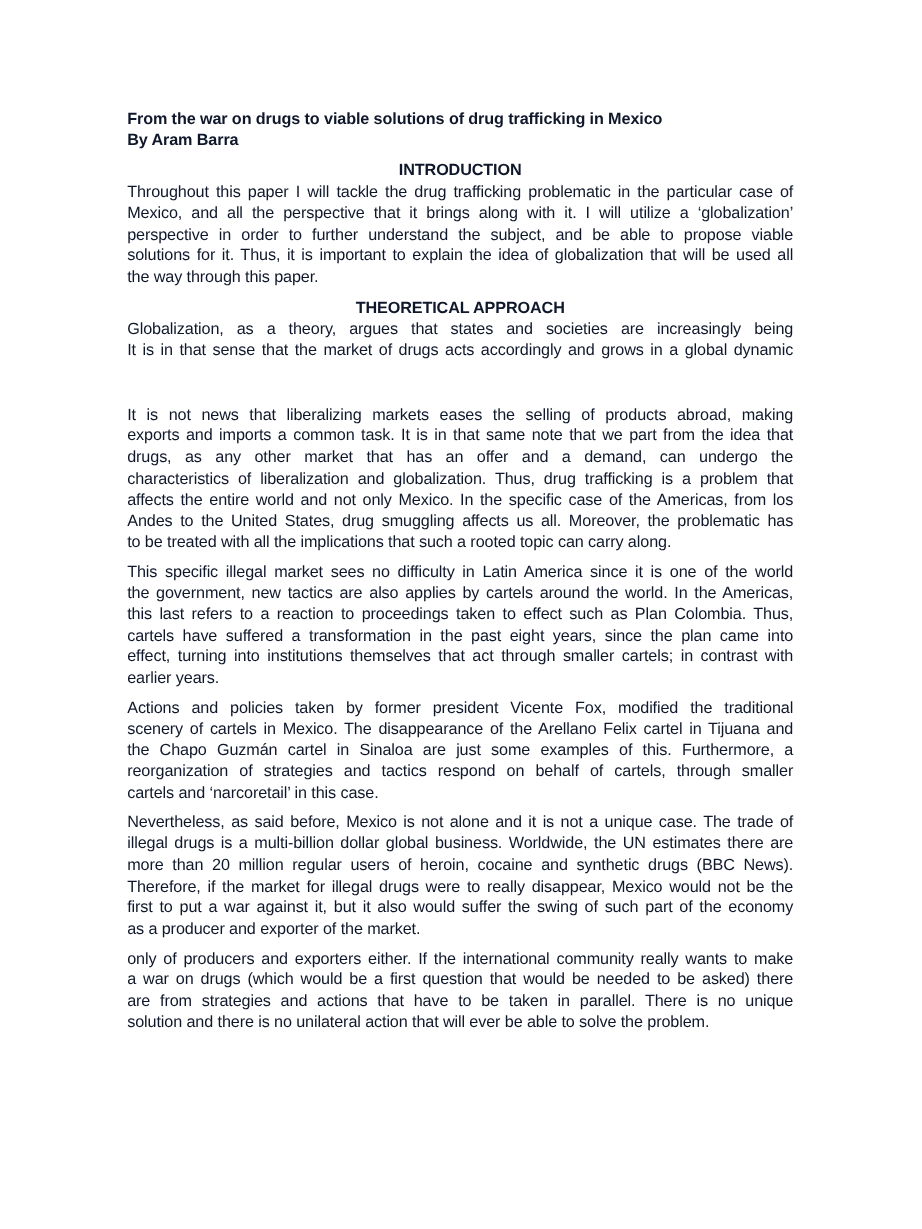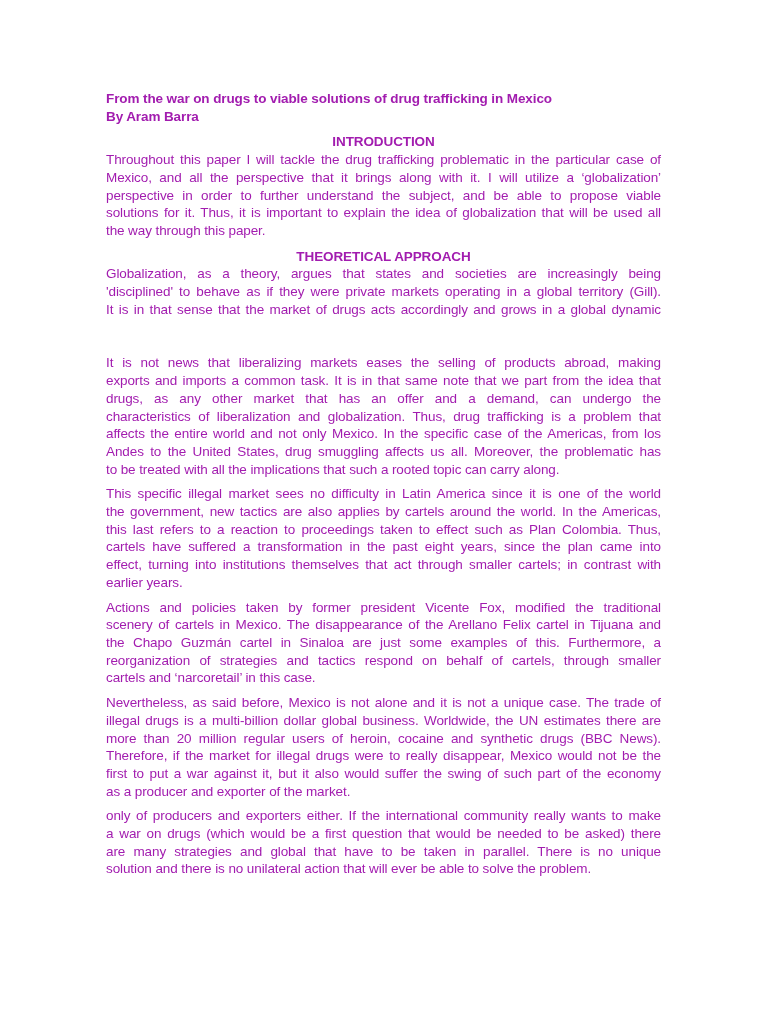--- a/index.html
+++ b/index.html
@@ -6,21 +6,21 @@
   body {
     width: 768px; height: 1024px;
     background: #ffffff;
     font-family: "Liberation Sans", "DejaVu Sans", sans-serif;
   }
   .page {
     position: relative;
     width: 768px; height: 1024px;
     background: #ffffff;
     overflow: hidden;
-    color: #a21caf;
+    color: #0f172a;
   }
   .content {
     position: absolute;
     left: 106px; top: 90px;
     width: 555px;
     font-size: 13.5px;
     line-height: 17.7px;
     letter-spacing: -0.1px;
   }
   .block { margin: 0; }
@@ -46,21 +46,20 @@
       <div class="block kind-para gap-none">
         <div class="jline">Throughout this paper I will tackle the drug trafficking problematic in the particular case of</div>
         <div class="jline">Mexico, and all the perspective that it brings along with it.  I will utilize a ‘globalization’</div>
         <div class="jline">perspective in order to further understand the subject, and be able to propose viable</div>
         <div class="jline">solutions for it.  Thus, it is important to explain the idea of globalization that will be used all</div>
         <div class="jline jlast">the way through this paper.</div>
       </div>
       <div class="block kind-heading gap-section">THEORETICAL APPROACH</div>
       <div class="block kind-para gap-none">
         <div class="jline">Globalization, as a theory, argues that states and societies are increasingly being</div>
-        <div class="jline">'disciplined' to behave as if they were private markets operating in a global territory (Gill).</div>
         <div class="jline">It is in that sense that the market of drugs acts accordingly and grows in a global dynamic</div>
       </div>
       <div class="block kind-para gap-xlarge">
         <div class="jline">It is not news that liberalizing markets eases the selling of products abroad, making</div>
         <div class="jline">exports and imports a common task.  It is in that same note that we part from the idea that</div>
         <div class="jline">drugs, as any other market that has an offer and a demand, can undergo the</div>
         <div class="jline">characteristics of liberalization and globalization.  Thus, drug trafficking is a problem that</div>
         <div class="jline">affects the entire world and not only Mexico.  In the specific case of the Americas, from los</div>
         <div class="jline">Andes to the United States, drug smuggling affects us all.  Moreover, the problematic has</div>
         <div class="jline jlast">to be treated with all the implications that such a rooted topic can carry along.</div>
@@ -84,17 +83,17 @@
         <div class="jline">Nevertheless, as said before, Mexico is not alone and it is not a unique case.  The trade of</div>
         <div class="jline">illegal drugs is a multi-billion dollar global business. Worldwide, the UN estimates there are</div>
         <div class="jline">more than 20 million regular users of heroin, cocaine and synthetic drugs (BBC News).</div>
         <div class="jline">Therefore, if the market for illegal drugs were to really disappear, Mexico would not be the</div>
         <div class="jline">first to put a war against it, but it also would suffer the swing of such part of the economy</div>
         <div class="jline jlast">as a producer and exporter of the market.</div>
       </div>
       <div class="block kind-para gap-para">
         <div class="jline">only of producers and exporters either.  If the international community really wants to make</div>
         <div class="jline">a war on drugs (which would be a first question that would be needed to be asked) there</div>
-        <div class="jline">are many strategies and global that have to be taken in parallel.  There is no unique</div>
+        <div class="jline">are from strategies and actions that have to be taken in parallel.  There is no unique</div>
         <div class="jline jlast">solution and there is no unilateral action that will ever be able to solve the problem.</div>
       </div>
     </div>
 </div>
 
 </body></html>

